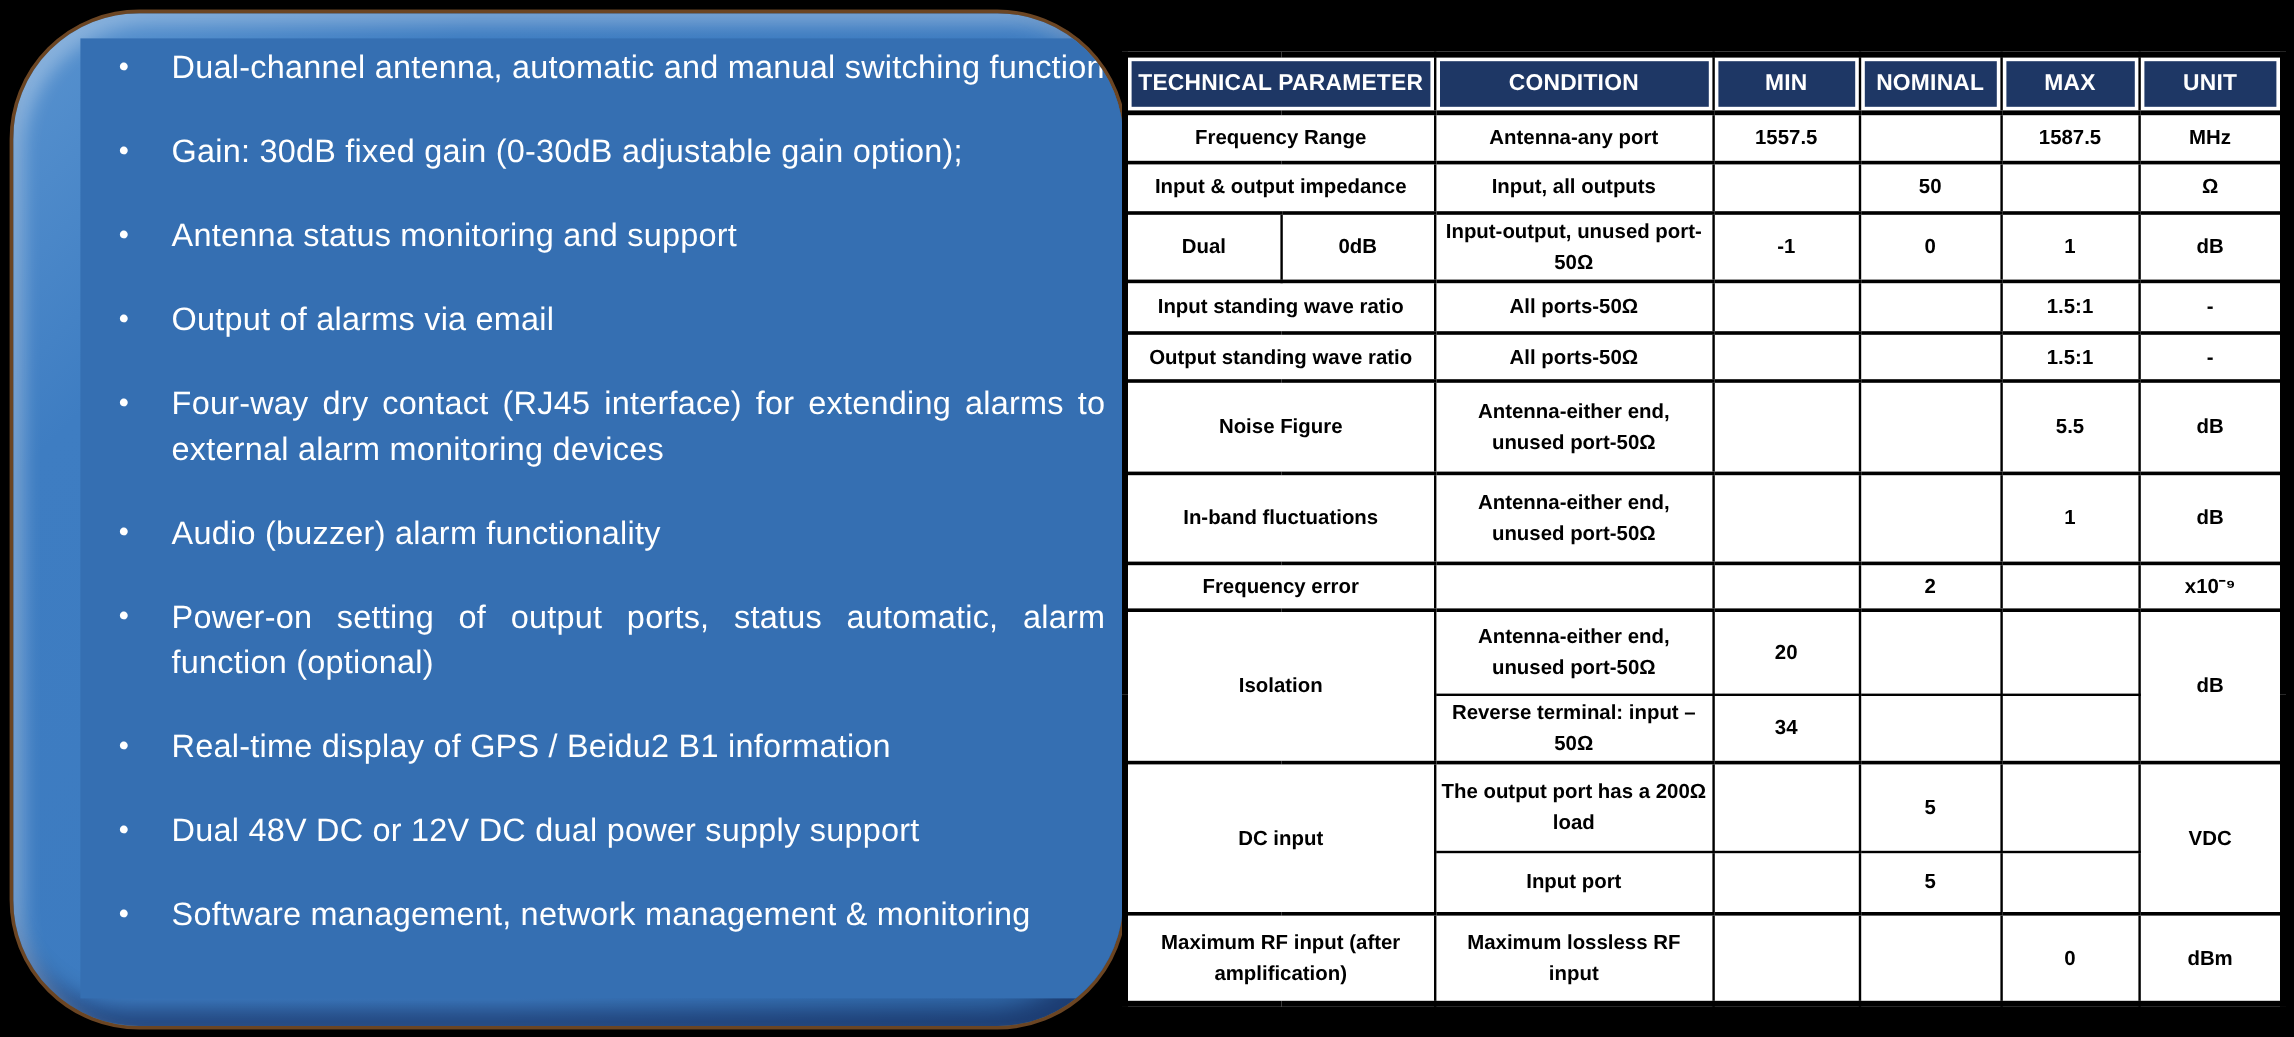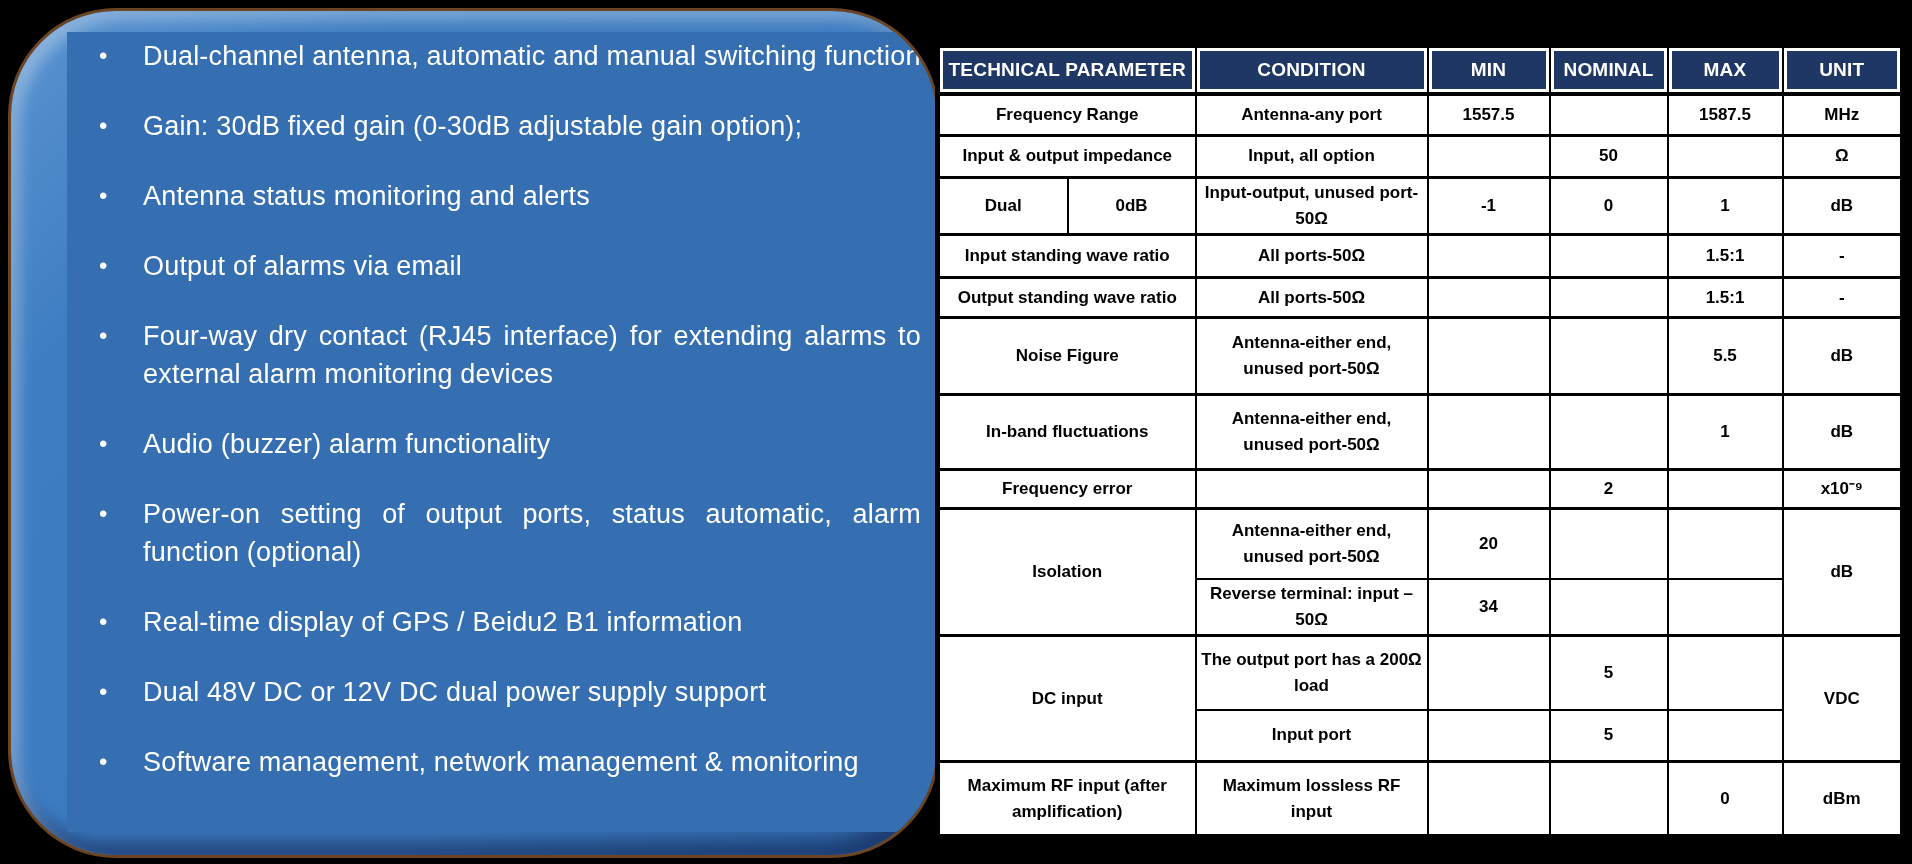--- a/index.html
+++ b/index.html
@@ -67,21 +67,21 @@
     <div class="bullet-item">
       <span class="bullet-dot">•</span>
       <span class="bullet-text">Dual-channel antenna, automatic and manual switching function</span>
     </div>
     <div class="bullet-item">
       <span class="bullet-dot">•</span>
       <span class="bullet-text">Gain: 30dB fixed gain (0-30dB adjustable gain option);</span>
     </div>
     <div class="bullet-item">
       <span class="bullet-dot">•</span>
-      <span class="bullet-text">Antenna status monitoring and alerts</span>
+      <span class="bullet-text">Antenna status monitoring and support</span>
     </div>
     <div class="bullet-item">
       <span class="bullet-dot">•</span>
       <span class="bullet-text">Output of alarms via email</span>
     </div>
     <div class="bullet-item">
       <span class="bullet-dot">•</span>
       <span class="bullet-text">Four-way dry contact (RJ45 interface) for extending alarms to external alarm monitoring devices</span>
     </div>
     <div class="bullet-item">
@@ -143,21 +143,21 @@
     <tr class="grp" style="height:41px">
       <td colspan="2" class="param">Frequency Range</td>
       <td class="cond">Antenna-any port</td>
       <td>1557.5</td>
       <td></td>
       <td>1587.5</td>
       <td>MHz</td>
     </tr>
     <tr class="grp" style="height:42px">
       <td colspan="2" class="param">Input &amp; output impedance</td>
-      <td class="cond">Input, all option</td>
+      <td class="cond">Input, all outputs</td>
       <td></td>
       <td>50</td>
       <td></td>
       <td>Ω</td>
     </tr>
     <tr class="grp" style="height:41px">
       <td class="param">Dual</td>
       <td class="param">0dB</td>
       <td class="cond">Input-output, unused port-50Ω</td>
       <td>-1</td>

